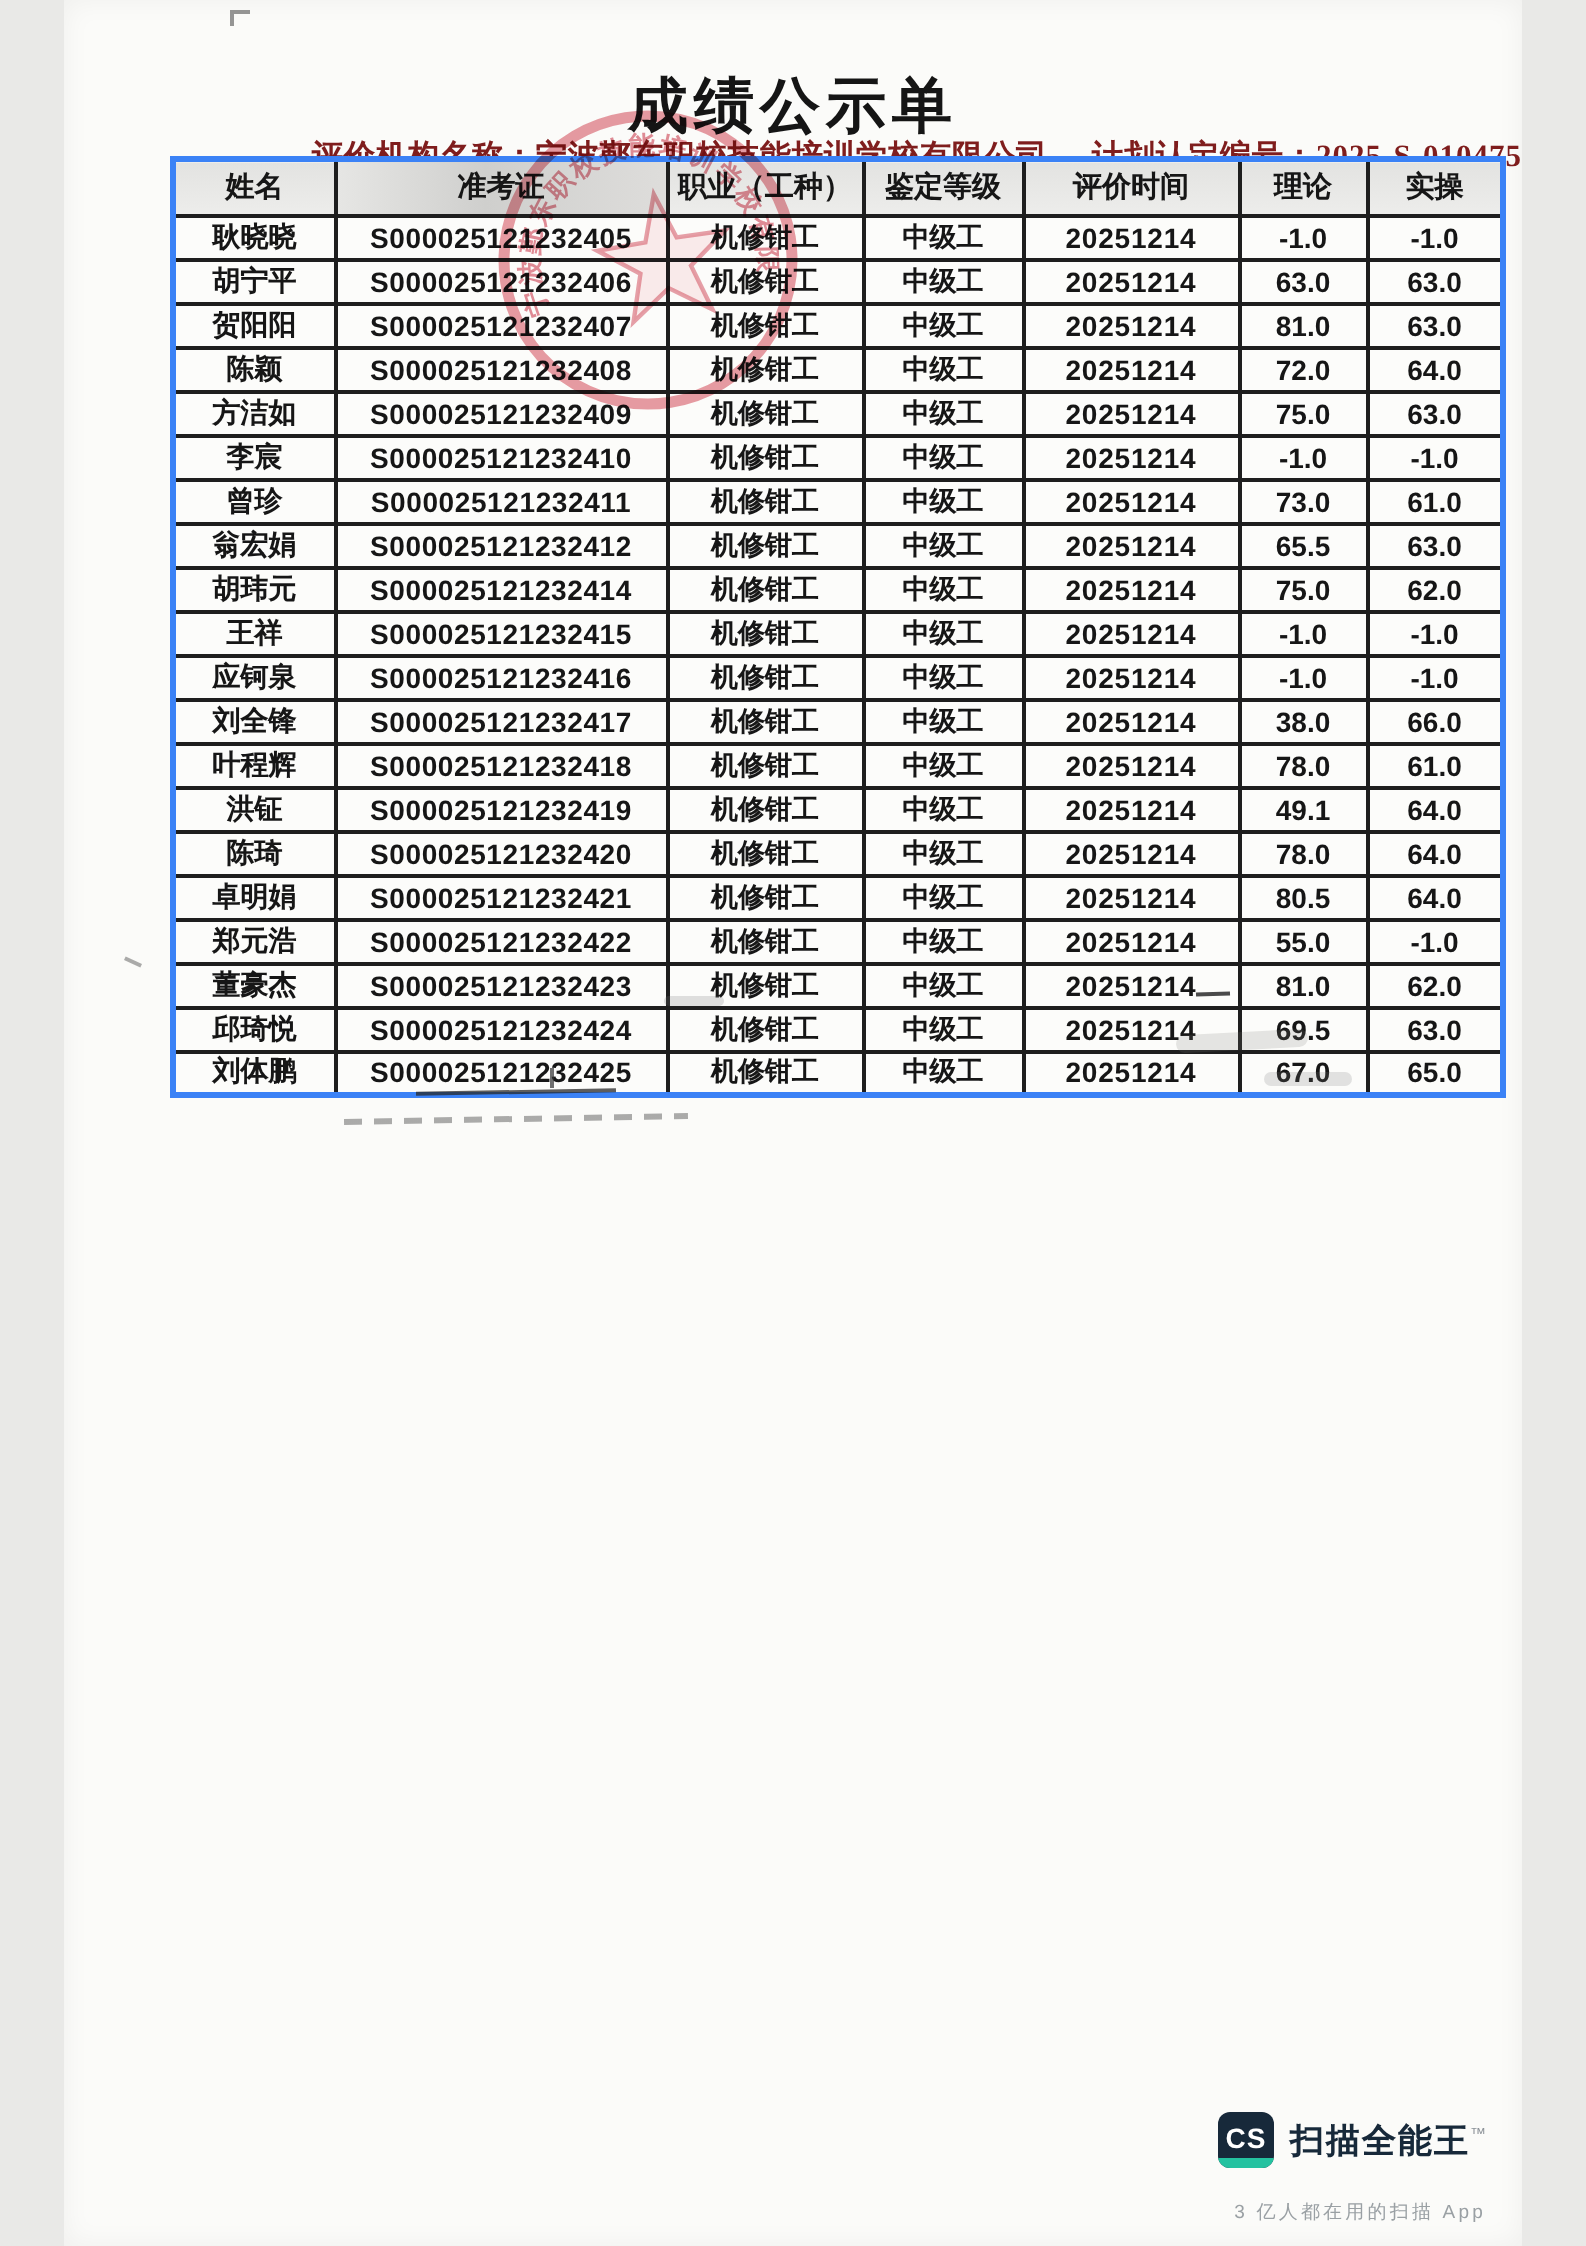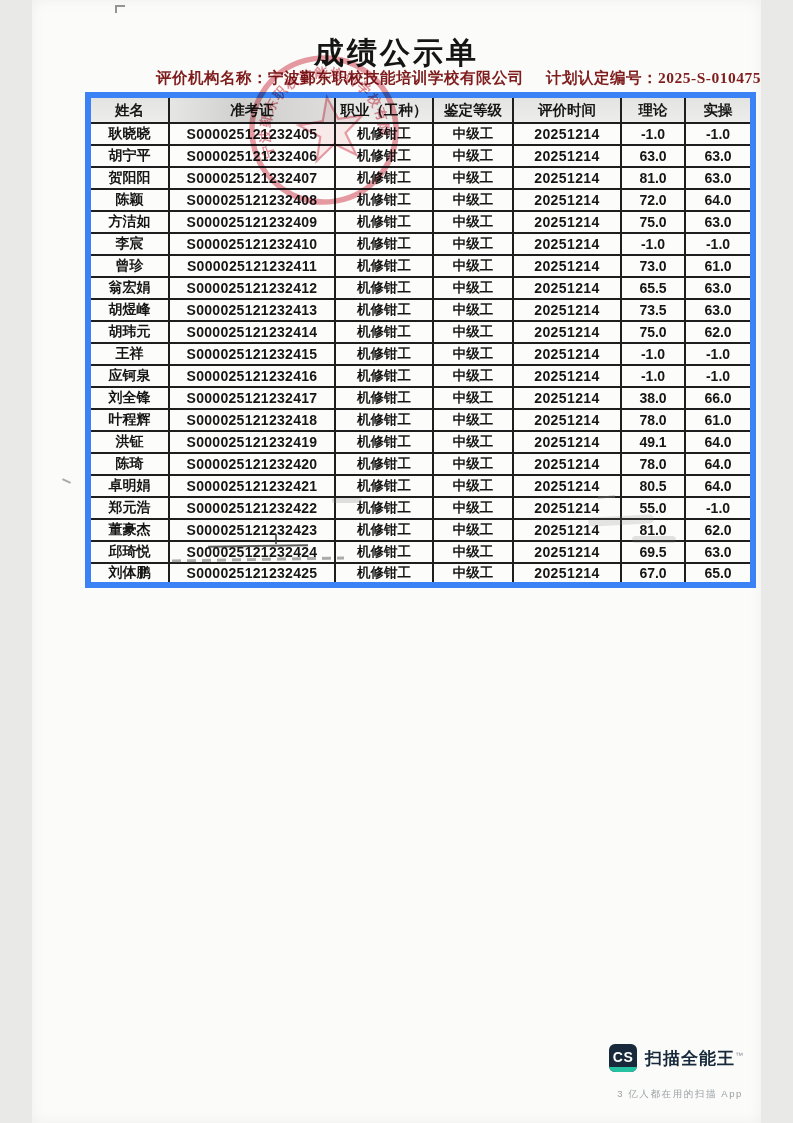--- a/index.html
+++ b/index.html
@@ -19,23 +19,23 @@
   }
   .doc-subtitle {
     position:absolute; top:68px; left:0; width:100%;
     text-align:right; font-family:"Liberation Serif","DejaVu Serif",serif;
     font-size:15.5px; font-weight:700; color:#7f1d1d; letter-spacing:0.5px;
     white-space:nowrap;
   }
   .doc-subtitle .gap { display:inline-block; width:22px; }
   
   table.score-table {
-    position:absolute; left:53px; top:92px; width:665px;
+    position:absolute; left:53px; top:78px; width:665px;
     border-collapse:collapse; table-layout:fixed;
-    border:6px solid #3b82f6;
+    border:3px solid #3b82f6;
   }
   .score-table th, .score-table td {
     border:2px solid #1e1e1e; text-align:center; vertical-align:middle;
     font-weight:700; color:#161616; overflow:hidden; white-space:nowrap;
   }
   .score-table th {
     height:28px; font-size:14.5px;
     background:linear-gradient(180deg,#e3e3e1 0%,#ededeb 100%);
   }
   .score-table th:nth-child(2){ background:linear-gradient(90deg,#e6e6e4 0%,#cfcfcd 45%,#dedddb 100%); }
@@ -57,21 +57,21 @@
   .a-strike { left:176px; top:545px; width:100px; height:2px; background:rgba(40,40,40,.75); transform:rotate(-1deg); }
   .a-squiggle { left:140px; top:558px; width:172px; height:3px;
     background:repeating-linear-gradient(90deg,rgba(90,90,90,.5) 0 9px,transparent 9px 15px); transform:rotate(-1deg); }
   .a-smudge1 { left:556px; top:516px; width:66px; height:9px; background:rgba(120,120,118,.18); border-radius:5px; transform:rotate(-3deg); }
   .a-smudge2 { left:600px; top:536px; width:44px; height:7px; background:rgba(120,120,118,.2); border-radius:4px; }
   .a-smudge3 { left:300px; top:498px; width:30px; height:5px; background:rgba(120,120,118,.22); border-radius:3px; }
   .a-arrow { left:243px; top:534px; width:2px; height:10px; background:rgba(50,50,50,.7); }
   .a-edge { left:30px; top:480px; width:9px; height:2px; background:rgba(90,90,90,.5); transform:rotate(25deg); }
   
   .watermark {
-    position:absolute; right:18px; bottom:22px; width:160px; text-align:right;
+    position:absolute; right:18px; bottom:10px; width:160px; text-align:right;
   }
   .wm-row { display:flex; align-items:center; justify-content:flex-end; gap:8px; }
   .wm-logo {
     width:28px; height:28px; border-radius:6px; position:relative;
     display:flex; align-items:center; justify-content:center; overflow:hidden;
   }
   .wm-logo span { color:#ffffff; font-weight:700; font-size:14px; letter-spacing:0.5px; margin-top:-3px; }
   .wm-logo::after { content:""; position:absolute; left:0; right:0; bottom:0; height:5px; }
   .wm-name { font-size:17px; font-weight:700; letter-spacing:1px; }
   .wm-tm { font-size:8px; vertical-align:super; color:#8b9198; font-weight:400; }
@@ -175,29 +175,20 @@
         <tr>
           <td>翁宏娟</td>
           <td>S000025121232412</td>
           <td>机修钳工</td>
           <td>中级工</td>
           <td>20251214</td>
           <td>65.5</td>
           <td>63.0</td>
         </tr>
         <tr>
-          <td>胡煜峰</td>
-          <td>S000025121232413</td>
-          <td>机修钳工</td>
-          <td>中级工</td>
-          <td>20251214</td>
-          <td>73.5</td>
-          <td>63.0</td>
-        </tr>
-        <tr>
           <td>胡玮元</td>
           <td>S000025121232414</td>
           <td>机修钳工</td>
           <td>中级工</td>
           <td>20251214</td>
           <td>75.0</td>
           <td>62.0</td>
         </tr>
         <tr>
           <td>王祥</td>

